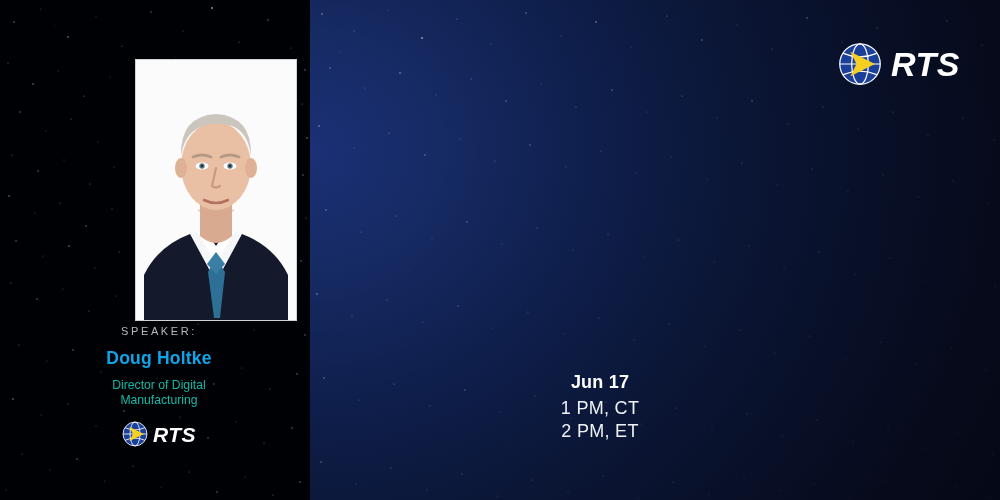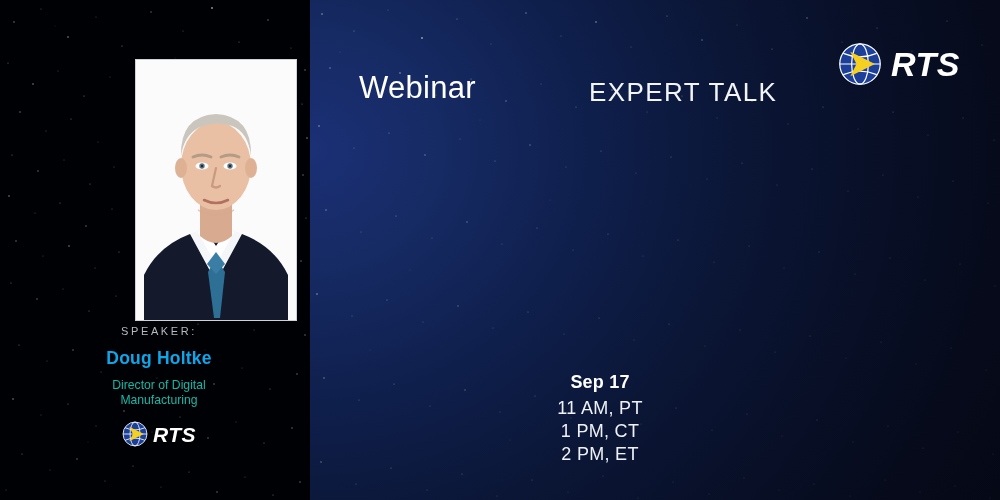--- a/index.html
+++ b/index.html
@@ -510,41 +510,36 @@
           <circle cx="170" cy="120" r="0.4" opacity=".3"></circle>
         <circle cx="240" cy="200" r="0.4" opacity=".28"></circle>
           <circle cx="100" cy="270" r="0.4" opacity=".3"></circle>
         <circle cx="60" cy="350" r="0.4" opacity=".3"></circle>
           <circle cx="200" cy="440" r="0.4" opacity=".25"></circle>
       </g>
     </svg>
 
   </div>
 
-  <div class="kicker-row">
-    <span class="kicker-webinar">Webinar</span>
-    <span class="kicker-expert">EXPERT TALK</span>
-  </div>
 
   <div class="brand-logo">
     <svg width="44" height="44" viewBox="0 0 100 100">
       <circle cx="50" cy="50" r="46" fill="#1c3f99"></circle>
       <g stroke="#ffffff" stroke-width="2.8" fill="none">
         <circle cx="50" cy="50" r="46"></circle>
         <ellipse cx="50" cy="50" rx="19" ry="46"></ellipse>
         <line x1="4" y1="50" x2="96" y2="50"></line>
         <path d="M12 26 Q50 42 88 26"></path>
         <path d="M12 74 Q50 58 88 74"></path>
       </g>
       <path d="M28 22 L84 50 L28 78 L42 50 Z" fill="#f5d020"></path>
     </svg>
     <span class="wordmark">RTS</span>
   </div>
 
 
   <div class="schedule">
-    <div class="schedule-date">Sep 17</div>
-    <div class="schedule-time">11 AM, PT</div>
+    <div class="schedule-date">Jun 17</div>
     <div class="schedule-time">1 PM, CT</div>
     <div class="schedule-time">2 PM, ET</div>
   </div>
 
 </div>
 
 </body></html>

